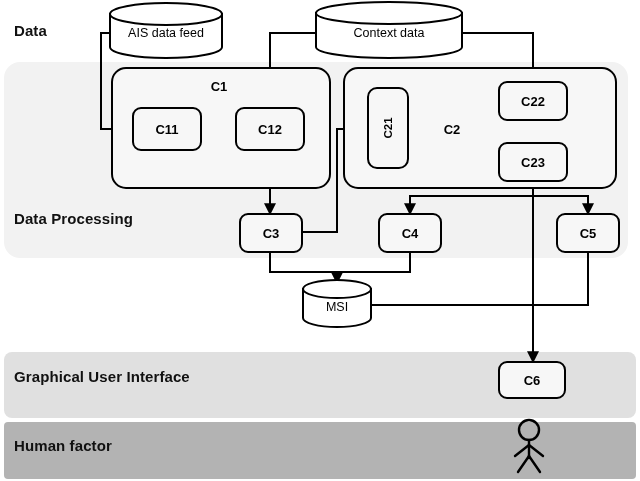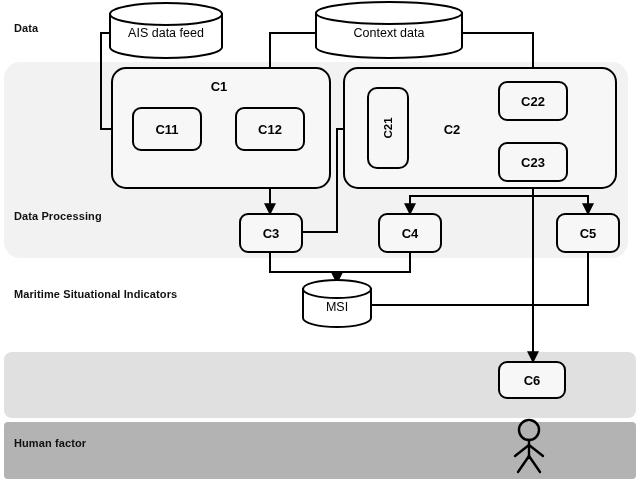--- a/index.html
+++ b/index.html
@@ -20,21 +20,21 @@
   }
   #canvas svg.layer {
     position: absolute;
     left: 0;
     top: 0;
     width: 640px;
     height: 481px;
   }
   .band-label {
     position: absolute;
-    font-size: 11px;
+    font-size: 15px;
     font-weight: bold;
     color: #111111;
     letter-spacing: 0.1px;
     white-space: nowrap;
   }
   .node-label {
     font-family: "Liberation Sans", "DejaVu Sans", sans-serif;
     font-size: 13px;
     font-weight: bold;
     fill: #000000;
@@ -193,16 +193,16 @@
       <line x1="529" y1="440" x2="529" y2="458"></line>
       <line x1="529" y1="445" x2="515" y2="456"></line>
       <line x1="529" y1="445" x2="543" y2="456"></line>
       <line x1="529" y1="456" x2="518" y2="472"></line>
       <line x1="529" y1="456" x2="540" y2="472"></line>
     </g>
   </svg>
 
   <div class="band-label" style="left:14px; top:22px;">Data</div>
   <div class="band-label" style="left:14px; top:210px;">Data Processing</div>
-  <div class="band-label" style="left:14px; top:288px;">Maritime Situational Indicators</div>
+  <div class="band-label" style="left:14px; top:368px;">Graphical User Interface</div>
   <div class="band-label" style="left:14px; top:437px;">Human factor</div>
 
 </div>
 
 </body></html>

